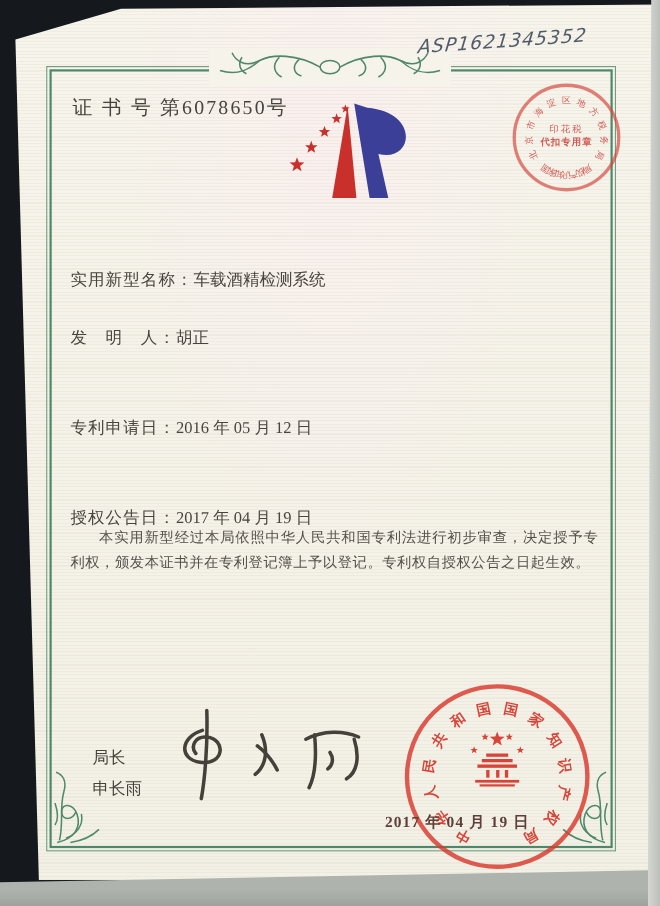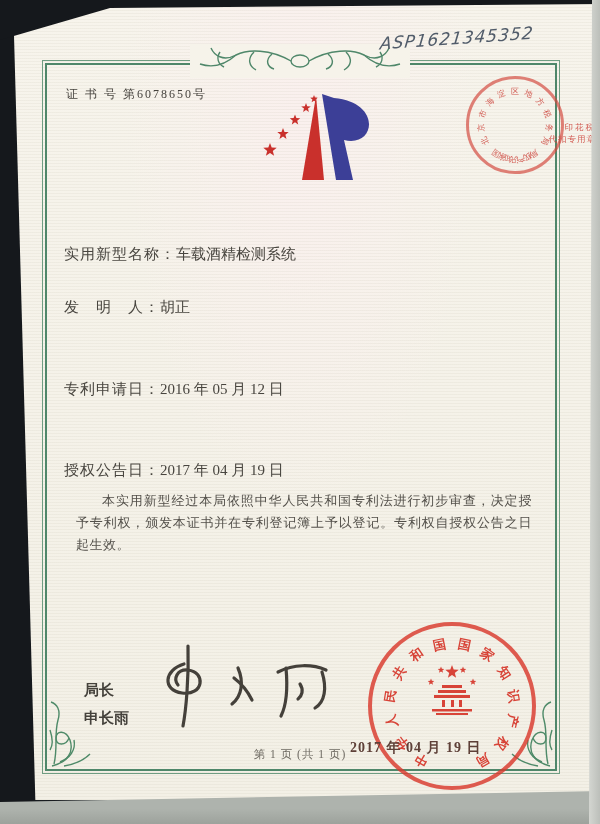--- a/index.html
+++ b/index.html
@@ -24,64 +24,64 @@
     clip-path:polygon(0 0,13px 0,36px 100%,0 100%);}
   .edge-top{left:0;top:0;width:600px;height:44px;background:#15181c;
     clip-path:polygon(0 0,100% 0,100% 4px,110px 8px,0 40px);}
   .edge-bottom{left:0;top:786px;width:600px;height:38px;
     background:linear-gradient(#d9dbd5 0 3px,#aeb3ad 3px 60%,#9da29c);
     clip-path:polygon(0 16px,100% 5px,100% 100%,0 100%);}
   .edge-right{left:589px;top:0;width:11px;height:824px;
     background:linear-gradient(90deg,#d4d6d1,#bcbfba);
     clip-path:polygon(3px 0,100% 0,100% 100%,0 100%);}
 
-  .cert-no{position:absolute;left:66px;top:86px;font-size:12px;color:#46433e;letter-spacing:2px;}
+  .cert-no{position:absolute;left:66px;top:86px;font-size:18px;color:#46433e;letter-spacing:2px;}
   .handwriting{
     position:absolute;left:380px;top:28px;z-index:10;
     font-family:"DejaVu Sans",sans-serif;font-style:italic;
     font-size:17px;color:#515c6a;letter-spacing:1px;
     transform:rotate(-4deg) skewX(-10deg);
   }
   .logo{position:absolute;left:250px;top:92px;width:130px;height:92px;}
   .title{
     position:absolute;left:0;top:170px;width:600px;text-align:center;
     font-size:33px;font-weight:600;color:#43413e;letter-spacing:11px;text-indent:11px;
   }
   .field{position:absolute;left:64px;width:470px;font-size:15px;color:#48453f;white-space:nowrap;}
   .field .lab{letter-spacing:1px;}
   .f0{top:245px}.f1{top:298px}.f2{top:339px}.f3{top:380px}.f4{top:421px}.f5{top:461px}
   .paras{position:absolute;left:64px;top:478px;width:480px;}
   .paras p{
-    margin:12px;text-indent:2em;font-size:13px;line-height:22px;color:#53504a;
+    margin:0;text-indent:2em;font-size:13px;line-height:22px;color:#53504a;
     text-align:justify;letter-spacing:0.5px;
   }
-  .director{position:absolute;left:84px;top:676px;font-size:15px;color:#45423c;line-height:28px;font-weight:bold;}
+  .director{position:absolute;left:84px;top:676px;font-size:15px;color:#45423c;line-height:28px;}
   .signature{position:absolute;left:150px;top:638px;width:195px;height:92px;}
   
   .seal{
     position:absolute;left:368px;top:622px;width:160px;height:160px;z-index:5;
     border:4px solid rgba(218,57,44,0.88);border-radius:50%;opacity:0.93;
   }
   .seal .ring-char{font-weight:700;}
   .emblem{position:absolute;left:46px;top:34px;width:68px;height:62px;}
   .seal-date{
     position:absolute;left:350px;top:739px;z-index:6;font-size:14px;
     color:#5e4038;letter-spacing:1px;font-weight:600;
   }
   .footer{position:absolute;left:0;top:747px;width:600px;text-align:center;
     font-size:11.5px;color:#6e6a62;letter-spacing:1px;}
   
   .stamp{
     position:absolute;left:466px;top:76px;width:92px;height:92px;z-index:8;
     border:3px solid rgba(211,72,62,0.8);border-radius:50%;opacity:0.85;
   }
-  .stamp-center{position:absolute;left:0;top:42px;width:92px;text-align:right;
-    color:#cc4038;line-height:12px;padding-left:35px;}
+  .stamp-center{position:absolute;left:0;top:32px;width:92px;text-align:center;
+    color:#cc4038;line-height:12px;}
   .stamp-center .l1{font-size:8.5px;letter-spacing:2px;}
-  .stamp-center .l2{font-size:8.5px;letter-spacing:1px;}
+  .stamp-center .l2{font-size:8.5px;letter-spacing:1px;font-weight:bold;}
   .flourish{position:absolute;z-index:4;}
   .fl-bl{left:46px;top:700px;}
   .fl-br{left:506px;top:700px;transform:scaleX(-1);}
   .fl-tl{left:1px;top:104px;transform:rotate(180deg) scaleX(-1);opacity:0.8;}
   .ornament{position:absolute;left:190px;top:44px;width:220px;height:34px;z-index:3;
     background:#f6f3ea;}
 </style>
 </head>
 <body>
 
@@ -235,19 +235,18 @@
       <span class="ring-char" style="position: absolute; left: 50%; top: 50%; font-family: &quot;Liberation Serif&quot;, serif; font-size: 8px; color: rgb(204, 64, 56); transform: translate(-50%, -50%) rotate(202.667deg) translateY(-34px);">家</span>
       <span class="ring-char" style="position: absolute; left: 50%; top: 50%; font-family: &quot;Liberation Serif&quot;, serif; font-size: 8px; color: rgb(204, 64, 56); transform: translate(-50%, -50%) rotate(191.333deg) translateY(-34px);">知</span>
       <span class="ring-char" style="position: absolute; left: 50%; top: 50%; font-family: &quot;Liberation Serif&quot;, serif; font-size: 8px; color: rgb(204, 64, 56); transform: translate(-50%, -50%) rotate(180deg) translateY(-34px);">识</span>
       <span class="ring-char" style="position: absolute; left: 50%; top: 50%; font-family: &quot;Liberation Serif&quot;, serif; font-size: 8px; color: rgb(204, 64, 56); transform: translate(-50%, -50%) rotate(168.667deg) translateY(-34px);">产</span>
       <span class="ring-char" style="position: absolute; left: 50%; top: 50%; font-family: &quot;Liberation Serif&quot;, serif; font-size: 8px; color: rgb(204, 64, 56); transform: translate(-50%, -50%) rotate(157.333deg) translateY(-34px);">权</span>
       <span class="ring-char" style="position: absolute; left: 50%; top: 50%; font-family: &quot;Liberation Serif&quot;, serif; font-size: 8px; color: rgb(204, 64, 56); transform: translate(-50%, -50%) rotate(146deg) translateY(-34px);">局</span>
     </div>
 
   <div class="handwriting">ASP1621345352</div>
 
-  <div class="footer">第 1 页 (共 1 页)</div>
 </div>
 
 <div class="edge edge-left"></div>
 <div class="edge edge-top"></div>
 <div class="edge edge-bottom"></div>
 <div class="edge edge-right"></div>
 
 </body></html>

